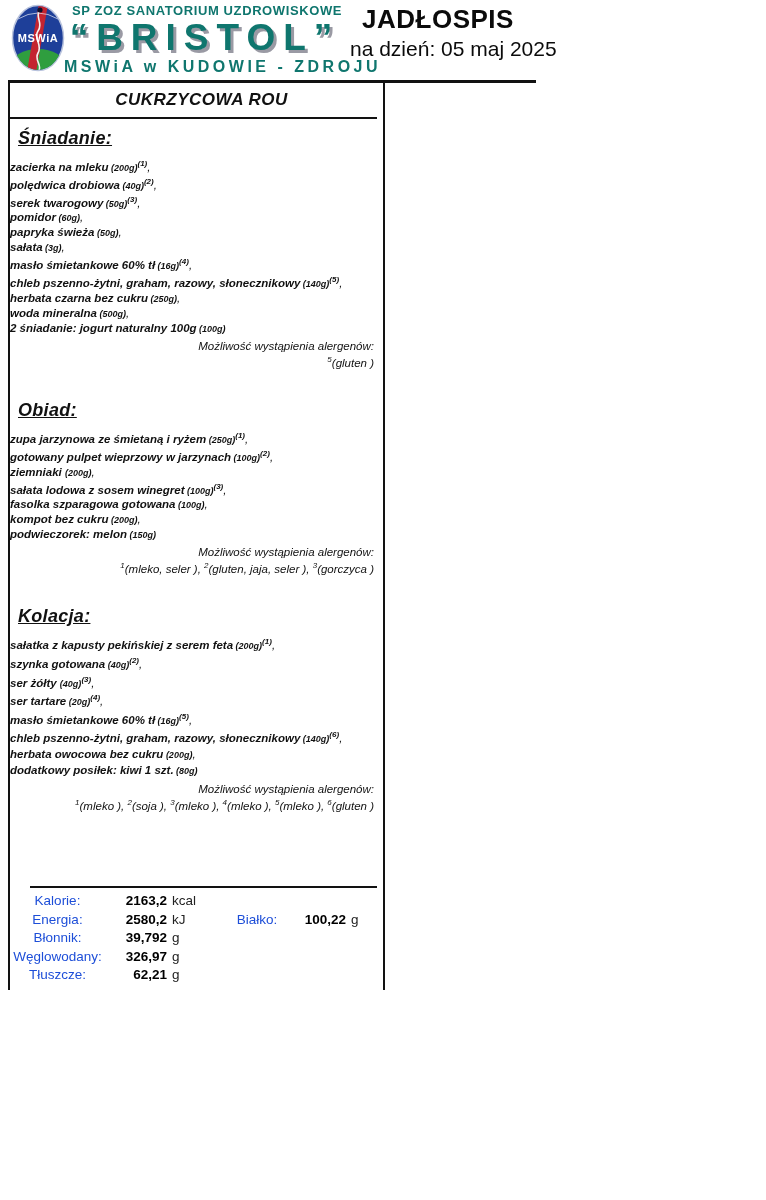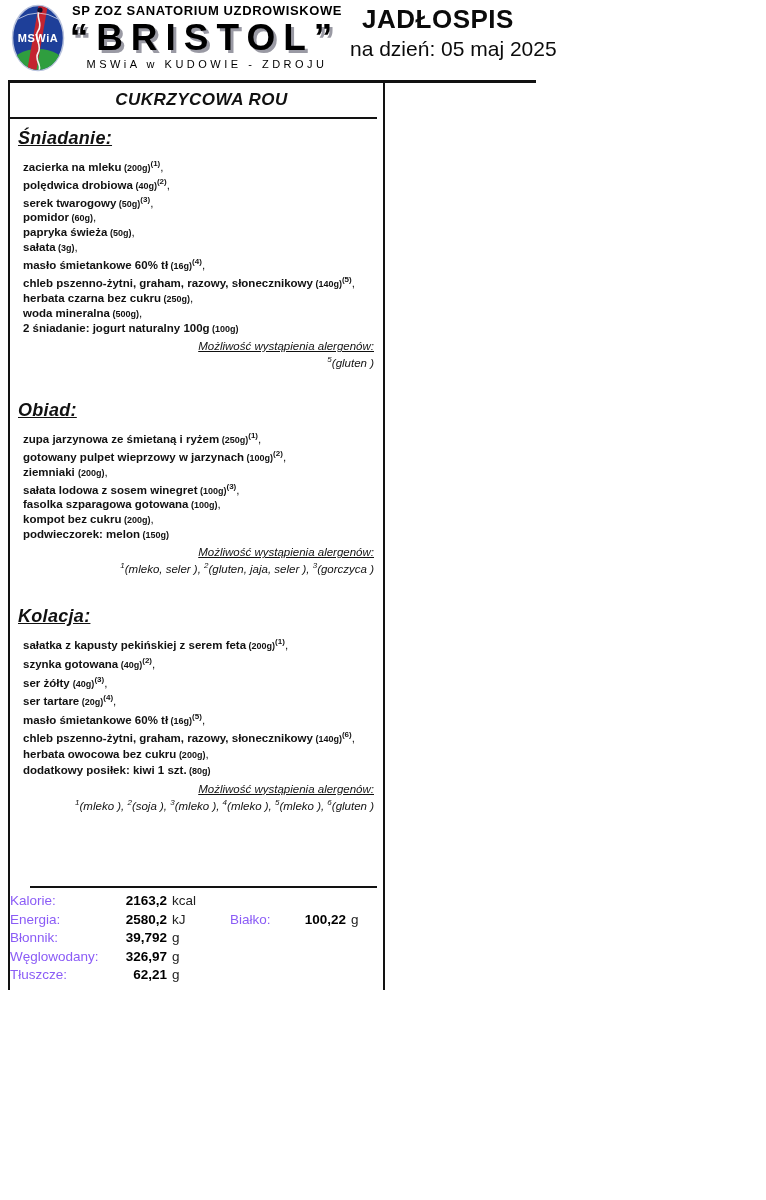--- a/index.html
+++ b/index.html
@@ -2,58 +2,58 @@
 <html lang="pl"><head>
 <meta charset="utf-8">
 <style>
   html,body{margin:0;padding:0;background:#fff;}
   body{width:766px;height:1200px;position:relative;overflow:hidden;
        font-family:"Liberation Sans","DejaVu Sans",sans-serif;color:#111;}
 
   
   .header{position:absolute;left:0;top:0;width:766px;height:80px;}
   .logo{position:absolute;left:10px;top:3px;width:56px;height:70px;}
-  .brand{position:absolute;left:64px;top:3px;width:286px;text-align:center;color:#000000;}
+  .brand{position:absolute;left:64px;top:3px;width:286px;text-align:center;color:#0f766e;}
   .brand-line1{font-size:13px;font-weight:bold;letter-spacing:0.6px;white-space:nowrap;}
   .brand-name{font-size:37px;font-weight:bold;letter-spacing:8px;line-height:40px;white-space:nowrap;
               text-shadow:3px 3px 0 #9a9aa4;margin-left:-4px;}
-  .brand-line3{font-size:11px;font-weight:normal;letter-spacing:3.5px;white-space:nowrap;text-align:center;}
+  .brand-line3{font-size:16px;font-weight:bold;letter-spacing:3.5px;white-space:nowrap;text-align:center;}
   .doc-head{position:absolute;left:350px;top:4px;width:176px;text-align:center;color:#0b0b0b;}
   .doc-title{font-size:26px;font-weight:bold;letter-spacing:0.5px;}
   .doc-date{font-size:21px;font-weight:normal;margin-top:2px;white-space:nowrap;}
 
   
   .top-rule{position:absolute;left:8px;top:80px;width:528px;height:3px;background:#121212;}
   .left-border{position:absolute;left:8px;top:80px;width:2px;height:910px;background:#121212;}
   .col-divider{position:absolute;left:383px;top:80px;width:2px;height:910px;background:#121212;}
 
   
   .content{position:absolute;left:10px;top:83px;width:367px;}
   .diet-title{font-size:17px;font-weight:bold;font-style:italic;text-align:center;
               padding:7px 0 7px 16px;border-bottom:2px solid #121212;letter-spacing:0.5px;}
   .menu-section{margin-top:9px;}
   .menu-section + .menu-section{margin-top:30px;}
   .section-heading{margin-left:8px;font-size:18px;font-weight:bold;font-style:italic;
                    text-decoration:underline;letter-spacing:0.3px;}
-  .menu-item-list{margin:8px 0 0 13px;}
+  .menu-item-list{margin:8px 0 0 0;font-style:italic;}
   .menu-item{font-size:11.5px;line-height:14px;white-space:nowrap;}
   .k .menu-item{line-height:14.8px;}
   .menu-item-name{font-weight:bold;}
   .menu-item-portion{font-size:9px;font-weight:bold;}
   .menu-item sup{font-size:8px;font-weight:bold;}
   .allergen-block{margin-top:3px;text-align:right;padding-right:3px;
                   font-style:italic;font-size:11.5px;line-height:14px;}
-  .allergen-note-header{text-decoration:underline;padding-left:26px;}
+  .allergen-note-header{padding-left:26px;}
   .allergen-block sup{font-size:8px;}
 
   
   .nutrition{position:absolute;left:10px;top:886px;width:367px;font-size:13.5px;}
   .nut-sep{margin-left:20px;width:347px;border-top:2px solid #121212;margin-bottom:5px;}
   .nut-row{position:relative;display:flex;align-items:baseline;height:18.6px;}
-  .nut-label{width:95px;text-align:left;color:#8b5cf6;}
+  .nut-label{width:95px;text-align:center;color:#1d4ed8;}
   .nut-value{width:62px;text-align:right;font-weight:bold;color:#000;}
   .nut-unit{margin-left:5px;color:#222;}
   .nut-right{position:absolute;left:220px;top:0;display:flex;align-items:baseline;}
   .nut-right .nut-label{width:54px;}
   .nut-right .nut-value{width:56px;margin-left:6px;}
 </style>
 </head>
 <body>
 
 <div class="header">

